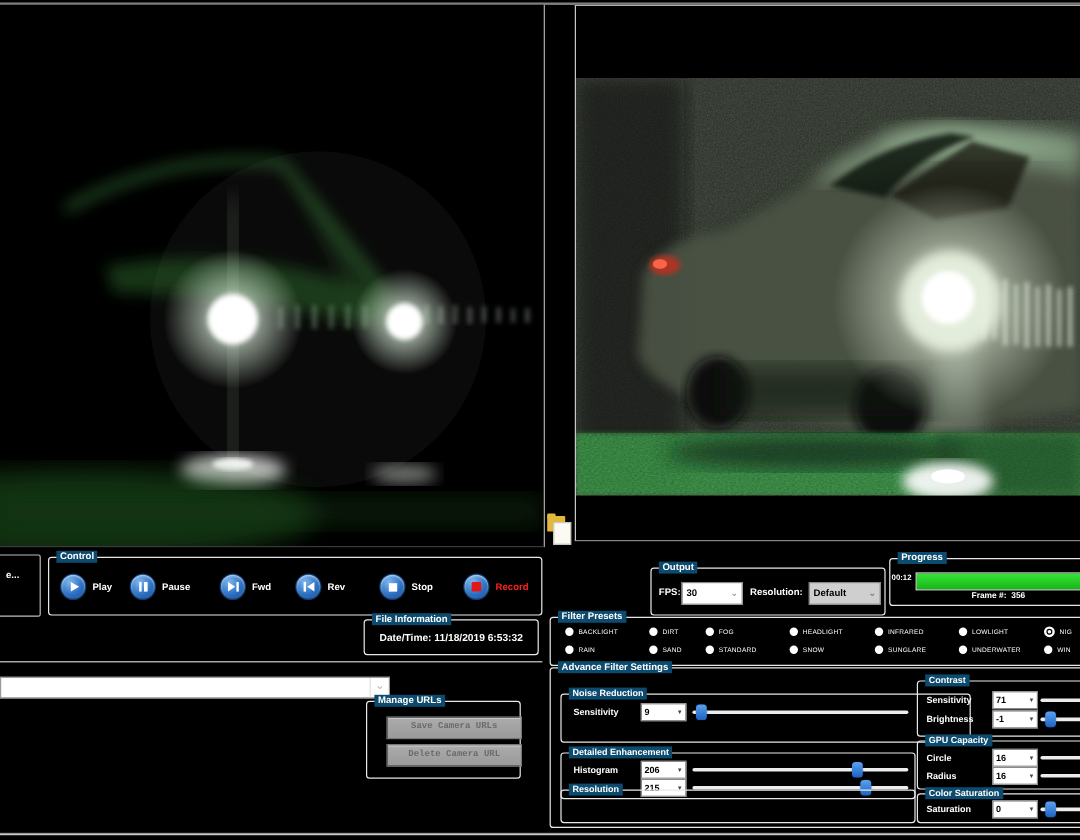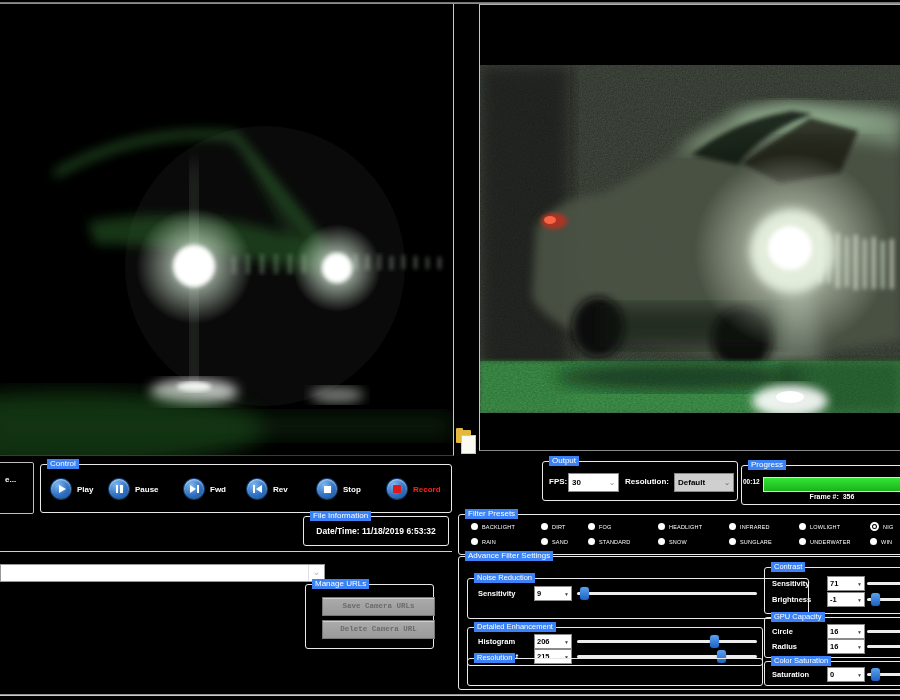--- a/index.html
+++ b/index.html
@@ -18,22 +18,22 @@
   #rightpanel{left:479px;top:4px;width:421px;height:445px;border-left:1px solid #c8c8c8;border-top:1px solid #b0b0b0;border-bottom:1px solid #888;}
 
   
   .foldericon{left:456px;top:428px;width:24px;height:28px;}
   .folder-back{position:absolute;left:0;top:2px;width:15px;height:13px;background:#e2b93c;border-radius:1px;}
   .folder-tab{position:absolute;left:0;top:0;width:7px;height:4px;background:#e2b93c;border-radius:1px 1px 0 0;}
   .page{position:absolute;left:5px;top:7px;width:13px;height:17px;background:#fbfbf4;border:1px solid #c9c9b8;}
 
   
   .grp{position:absolute;border:1px solid #e9e9e9;border-radius:3px;}
-  .gtitle{position:absolute;top:-6px;left:6px;background:#3b82f6;padding:0 3px;
-          font-size:8px;font-weight:normal;color:#fff;white-space:nowrap;line-height:10px;}
+  .gtitle{position:absolute;top:-6px;left:6px;background:#0c4a6e;padding:0 3px;
+          font-size:8px;font-weight:bold;color:#fff;white-space:nowrap;line-height:10px;}
 
   
   #g-control{left:40px;top:464px;width:410px;height:47px;}
   .mbtn{position:absolute;top:13px;display:flex;align-items:center;gap:6px;height:22px;}
   .micon{width:20px;height:20px;border-radius:50%;flex:0 0 20px;
          background:radial-gradient(circle at 35% 30%, #7db7ef, #2d6fc2 55%, #154f92);
          box-shadow:0 0 0 1px #0d3a6e, inset 0 1px 2px rgba(220,238,255,.8);
          display:flex;align-items:center;justify-content:center;}
   .mlabel{font-size:8px;font-weight:bold;color:#fff;white-space:nowrap;}
   .mlabel.record-label{color:#ff2020;}
@@ -66,21 +66,21 @@
   
   #g-manage{left:305px;top:584px;width:127px;height:63px;}
   .graybtn{position:absolute;left:16px;width:111px;height:17px;background:linear-gradient(#ababab,#9a9a9a);
            border:1px solid #777;color:#6b6b6b;font-size:7.5px;font-weight:bold;text-align:center;line-height:16px;
            box-shadow:inset 0 1px 0 rgba(255,255,255,.45);font-family:Liberation Mono, monospace;}
 
   
   #g-replay{left:458px;top:465px;width:78px;height:38px;}
   .replaybtn{position:absolute;left:11px;top:12px;width:55px;height:19px;background:#fff;border:1px solid #8a8a8a;
              box-shadow:inset 0 0 0 1px #dcdcdc;color:#000;font-size:8.5px;font-weight:bold;text-align:center;line-height:18px;}
-  #g-output{left:542px;top:461px;width:194px;height:38px;}
+  #g-output{left:542px;top:473px;width:194px;height:38px;}
   .olabel{position:absolute;font-size:8px;font-weight:bold;color:#fff;top:15px;}
   .ocombo{position:absolute;top:11px;height:17px;border:1px solid #8a8a8a;display:flex;align-items:center;gap:15px;}
   .ocombo .oval{flex:1;font-size:8px;font-weight:bold;color:#000;padding-left:3px;white-space:nowrap;overflow:hidden;}
   .ocombo .oarr{width:12px;text-align:center;color:#8c94a8;font-size:8px;}
   #fps-combo{left:25px;width:49px;background:#fff;}
   #res-combo{left:131px;width:58px;background:#cfcfcf;}
   #res-combo .oarr{color:#6a7284;}
   #g-progress{left:741px;top:465px;width:200px;height:38px;}
   .elapsed{position:absolute;left:1px;top:12px;font-size:6.5px;font-weight:bold;color:#fff;}
   .pbar{position:absolute;left:21px;top:11px;width:178px;height:13px;border:1px solid #e0e0e0;background:#101010;}

